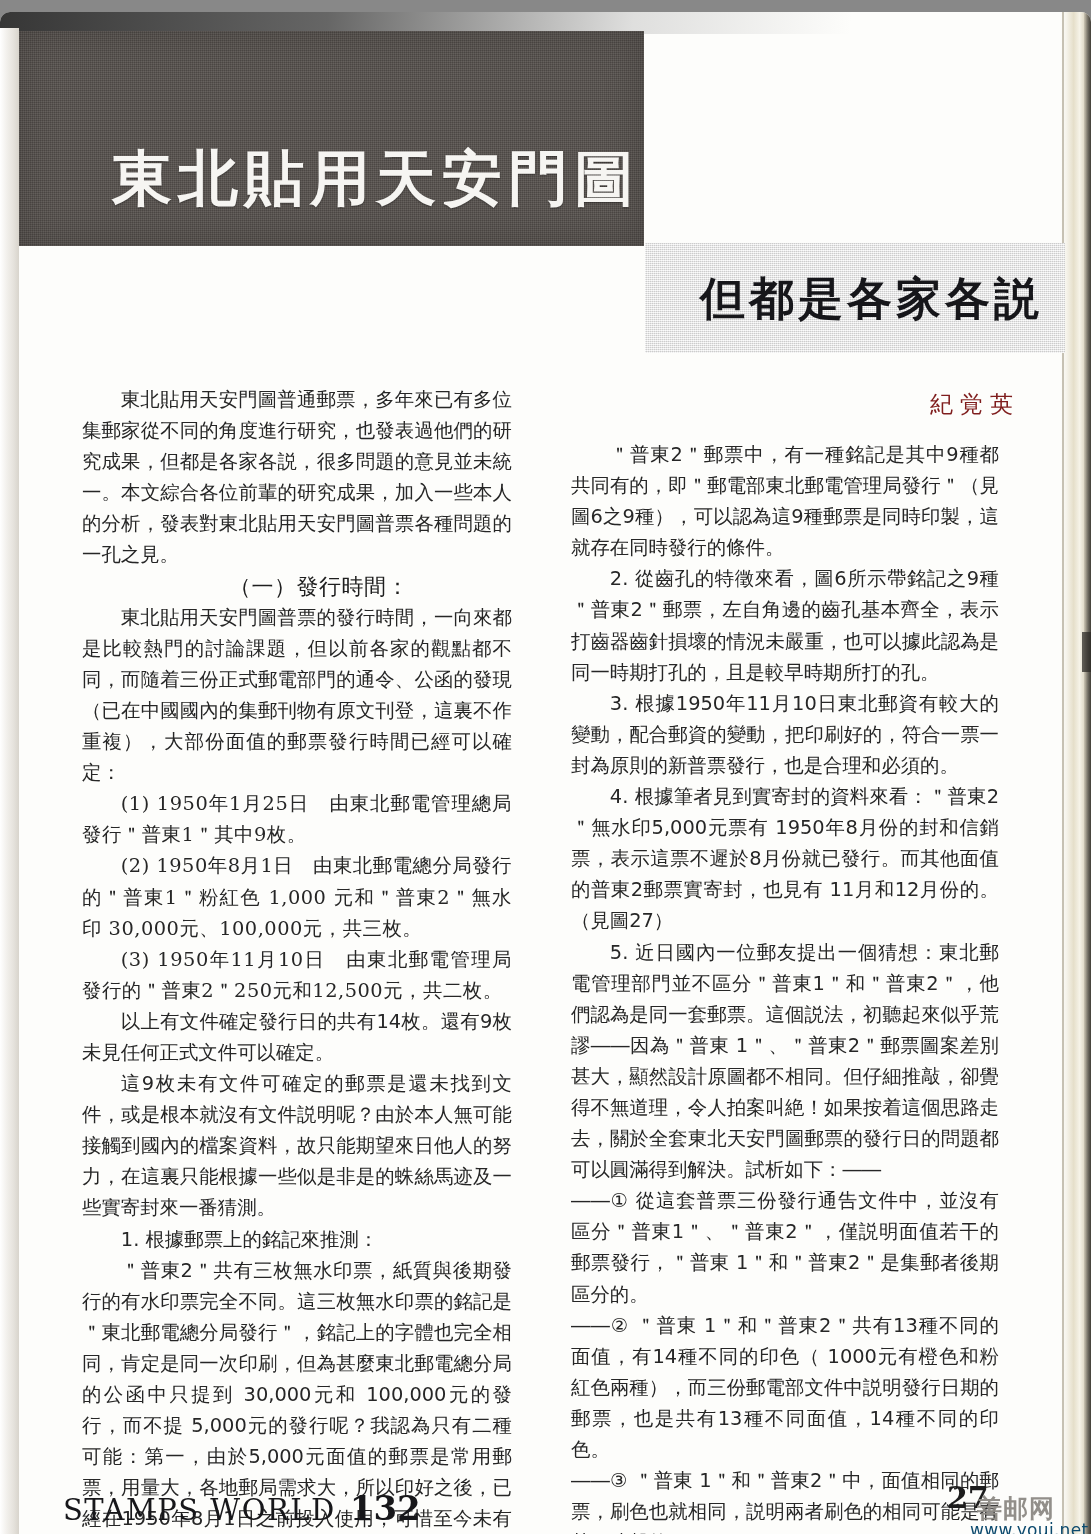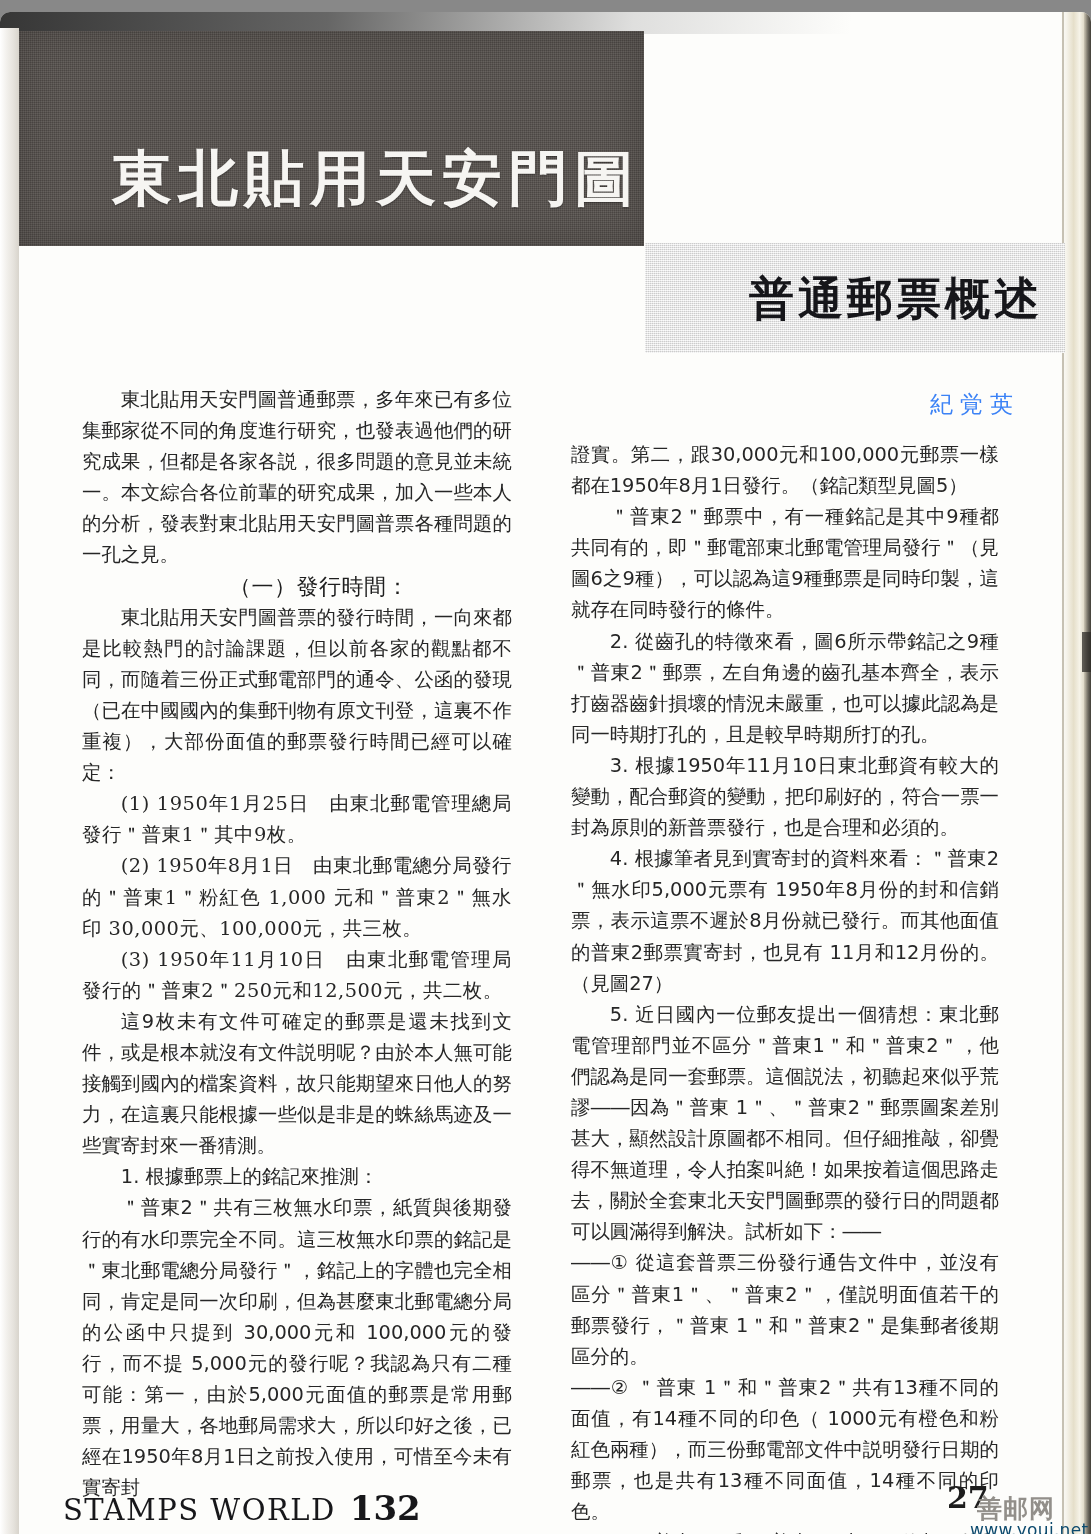--- a/index.html
+++ b/index.html
@@ -133,21 +133,21 @@
   
   .byline {
     position: absolute;
     left: 640px;
     top: 377px;
     width: 380px;
     text-align: right;
     font-family: Liberation Mono, monospace;
     font-size: 23px;
     letter-spacing: 7px;
-    color: #3b82f6;
+    color: #7f1d1d;
   }
 
   
   .col {
     position: absolute;
     top: 372px;
     width: 430px;
     font-size: 19.4px;
     line-height: 31.1px;
     color: #262626;
@@ -246,39 +246,39 @@
   <div class="scan-right-edge"></div>
   <div class="scan-right-line"></div>
   <div class="scan-right-dark"></div>
   <div class="scan-corner-dark"></div>
 
   <div class="title-banner">
     <div class="title-banner-text">東北貼用天安門圖</div>
   </div>
 
   <div class="subtitle-banner">
-    <div class="subtitle-banner-text">普通郵票概述</div>
+    <div class="subtitle-banner-text">但都是各家各説</div>
   </div>
 
   <div class="byline">紀覚英</div>
 
   <div class="col col-left">
     <p>東北貼用天安門圖普通郵票，多年來已有多位集郵家從不同的角度進行研究，也發表過他們的研究成果，但都是各家各説，很多問題的意見並未統一。本文綜合各位前輩的研究成果，加入一些本人的分析，發表對東北貼用天安門圖普票各種問題的一孔之見。</p>
     <p class="sec-heading kai">（一）發行時間：</p>
     <p>東北貼用天安門圖普票的發行時間，一向來都是比較熱門的討論課題，但以前各家的觀點都不同，而隨着三份正式郵電部門的通令、公函的發現（已在中國國內的集郵刊物有原文刊登，這裏不作重複），大部份面值的郵票發行時間已經可以確定：</p>
     <p class="kai">(1) 1950年1月25日　由東北郵電管理總局發行＂普東1＂其中9枚。</p>
     <p class="kai">(2) 1950年8月1日　由東北郵電總分局發行的＂普東1＂粉紅色 1,000 元和＂普東2＂無水印 30,000元、100,000元，共三枚。</p>
     <p class="kai">(3) 1950年11月10日　由東北郵電管理局發行的＂普東2＂250元和12,500元，共二枚。</p>
+    <p>以上有文件確定發行日的共有14枚。還有9枚未見任何正式文件可以確定。</p>
     <p>這9枚未有文件可確定的郵票是還未找到文件，或是根本就沒有文件説明呢？由於本人無可能接觸到國內的檔案資料，故只能期望來日他人的努力，在這裏只能根據一些似是非是的蛛絲馬迹及一些實寄封來一番猜測。</p>
     <p>1. 根據郵票上的銘記來推測：</p>
     <p>＂普東2＂共有三枚無水印票，紙質與後期發行的有水印票完全不同。這三枚無水印票的銘記是＂東北郵電總分局發行＂，銘記上的字體也完全相同，肯定是同一次印刷，但為甚麼東北郵電總分局的公函中只提到 30,000元和 100,000元的發行，而不提 5,000元的發行呢？我認為只有二種可能：第一，由於5,000元面值的郵票是常用郵票，用量大，各地郵局需求大，所以印好之後，已經在1950年8月1日之前投入使用，可惜至今未有實寄封</p>
   </div>
 
   <div class="col col-right">
-    <p class="noindent">證實。第二，跟30,000元和100,000元郵票一樣都在1950年8月1日發行。（銘記類型見圖5）</p>
     <p>＂普東2＂郵票中，有一種銘記是其中9種都共同有的，即＂郵電部東北郵電管理局發行＂（見圖6之9種），可以認為這9種郵票是同時印製，這就存在同時發行的條件。</p>
     <p>2. 從齒孔的特徵來看，圖6所示帶銘記之9種＂普東2＂郵票，左自角邊的齒孔基本齊全，表示打齒器齒針損壞的情況未嚴重，也可以據此認為是同一時期打孔的，且是較早時期所打的孔。</p>
     <p>3. 根據1950年11月10日東北郵資有較大的變動，配合郵資的變動，把印刷好的，符合一票一封為原則的新普票發行，也是合理和必須的。</p>
     <p>4. 根據筆者見到實寄封的資料來看：＂普東2＂無水印5,000元票有 1950年8月份的封和信銷票，表示這票不遲於8月份就已發行。而其他面值的普東2郵票實寄封，也見有 11月和12月份的。（見圖27）</p>
     <p>5. 近日國內一位郵友提出一個猜想：東北郵電管理部門並不區分＂普東1＂和＂普東2＂，他們認為是同一套郵票。這個説法，初聽起來似乎荒謬――因為＂普東 1＂、＂普東2＂郵票圖案差別甚大，顯然設計原圖都不相同。但仔細推敲，卻覺得不無道理，令人拍案叫絶！如果按着這個思路走去，關於全套東北天安門圖郵票的發行日的問題都可以圓滿得到解決。試析如下：――</p>
     <p class="dashlead">――① 從這套普票三份發行通告文件中，並沒有區分＂普東1＂、＂普東2＂，僅説明面值若干的郵票發行，＂普東 1＂和＂普東2＂是集郵者後期區分的。</p>
     <p class="dashlead">――② ＂普東 1＂和＂普東2＂共有13種不同的面值，有14種不同的印色（ 1000元有橙色和粉紅色兩種），而三份郵電部文件中説明發行日期的郵票，也是共有13種不同面值，14種不同的印色。</p>
     <p class="dashlead">――③ ＂普東 1＂和＂普東2＂中，面值相同的郵票，刷色也就相同，説明兩者刷色的相同可能是有某種連繫的。</p>
   </div>
 

